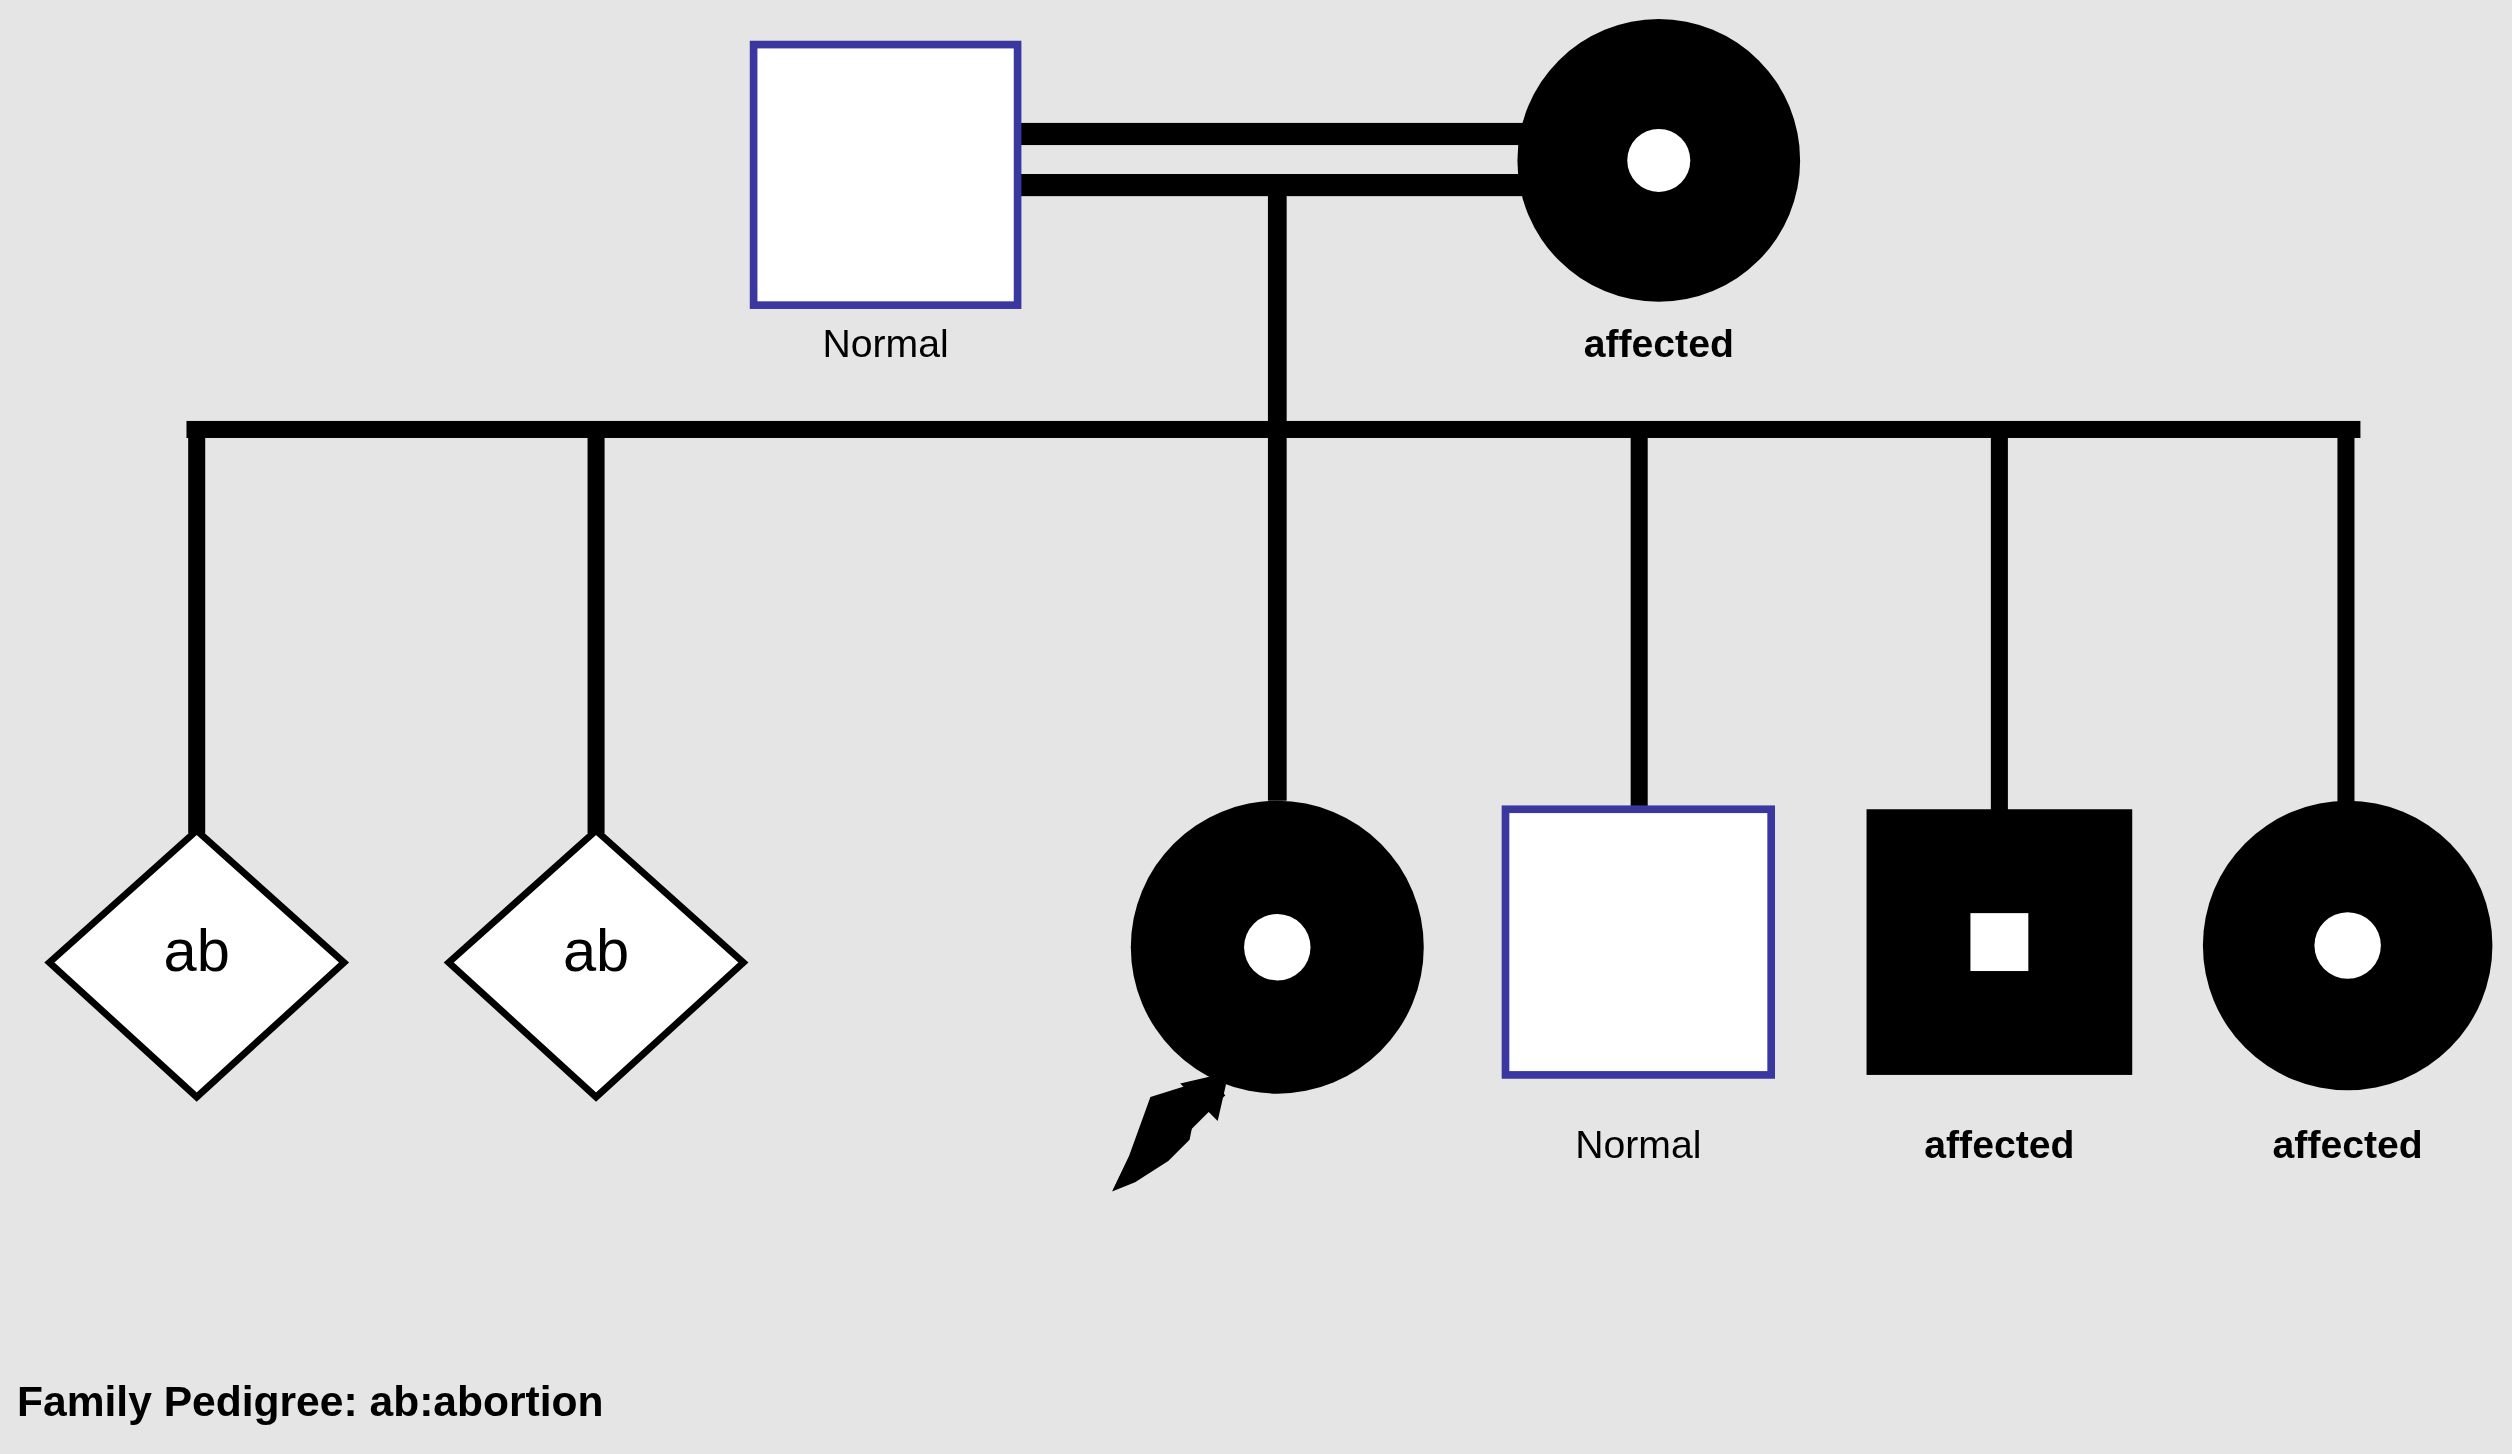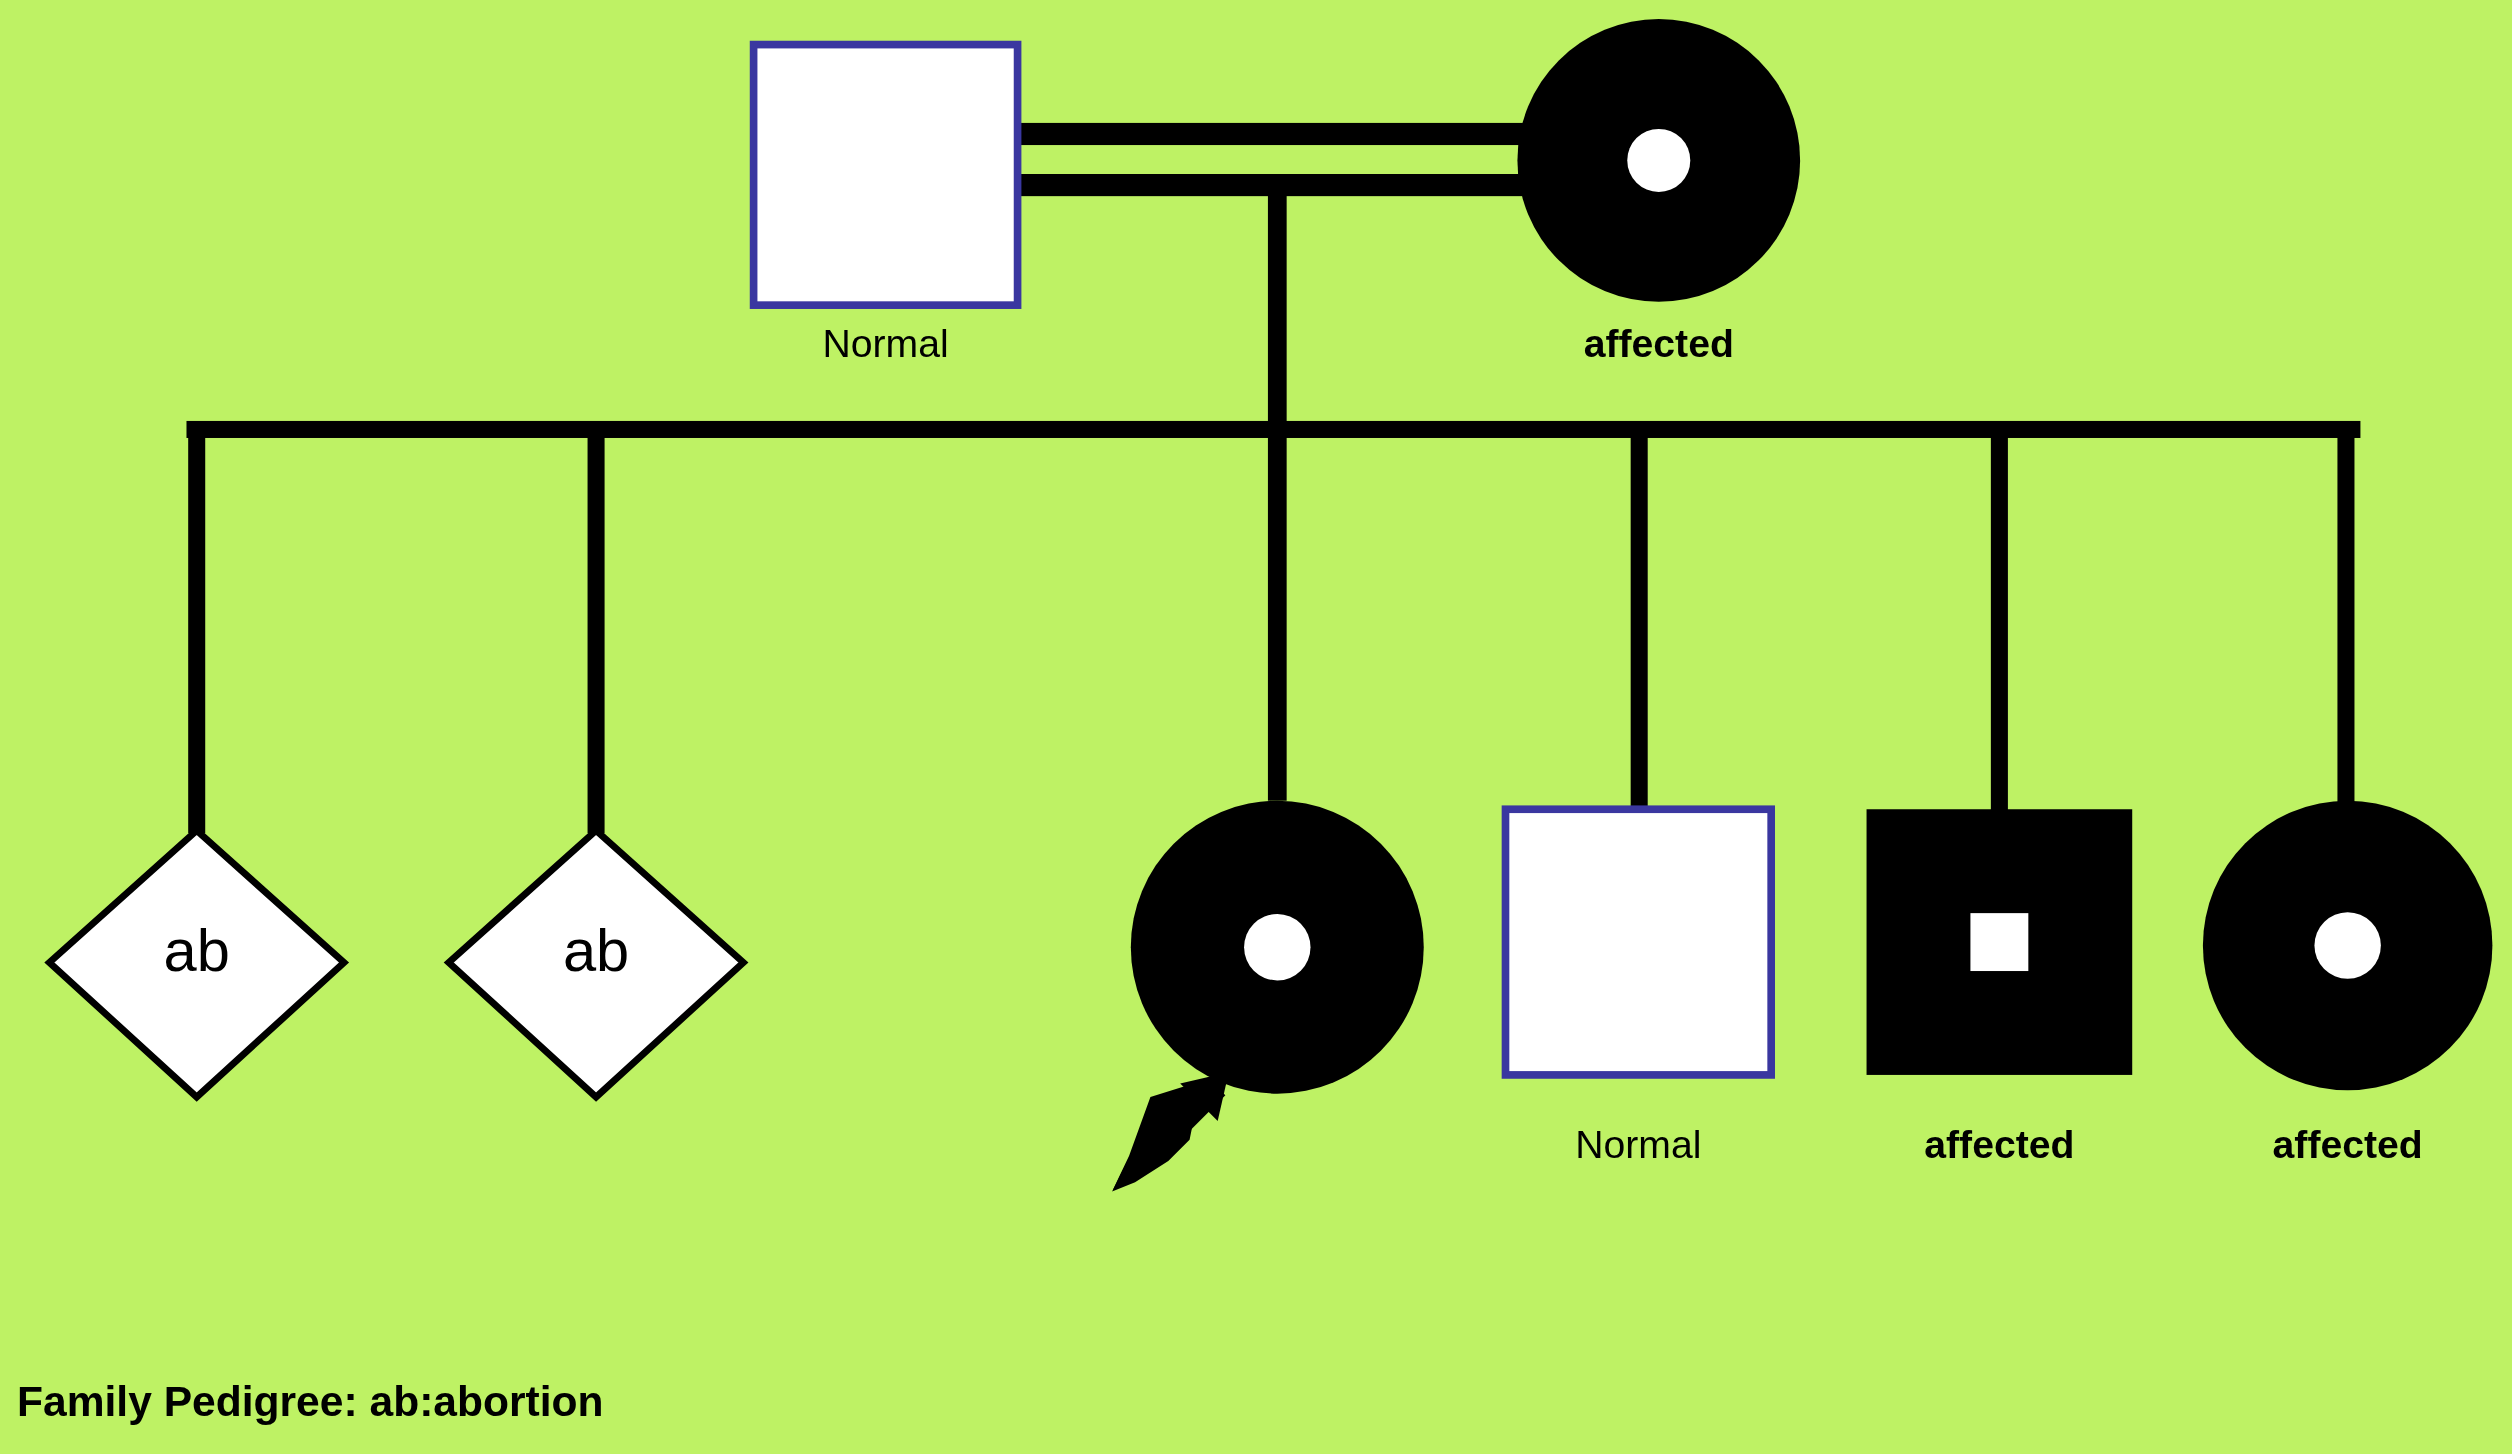--- a/index.html
+++ b/index.html
@@ -4,21 +4,21 @@
 <style>
   html, body {
     margin: 0;
     padding: 0;
     background: #ffffff;
   }
   #page {
     position: relative;
     width: 2512px;
     height: 1455px;
-    background: #bef264;
+    background: #e5e5e5;
     overflow: hidden;
     font-family: "Liberation Sans", sans-serif;
   }
   svg.pedigree {
     position: absolute;
     left: 0;
     top: 0;
     width: 2512px;
     height: 1455px;
     display: block;

